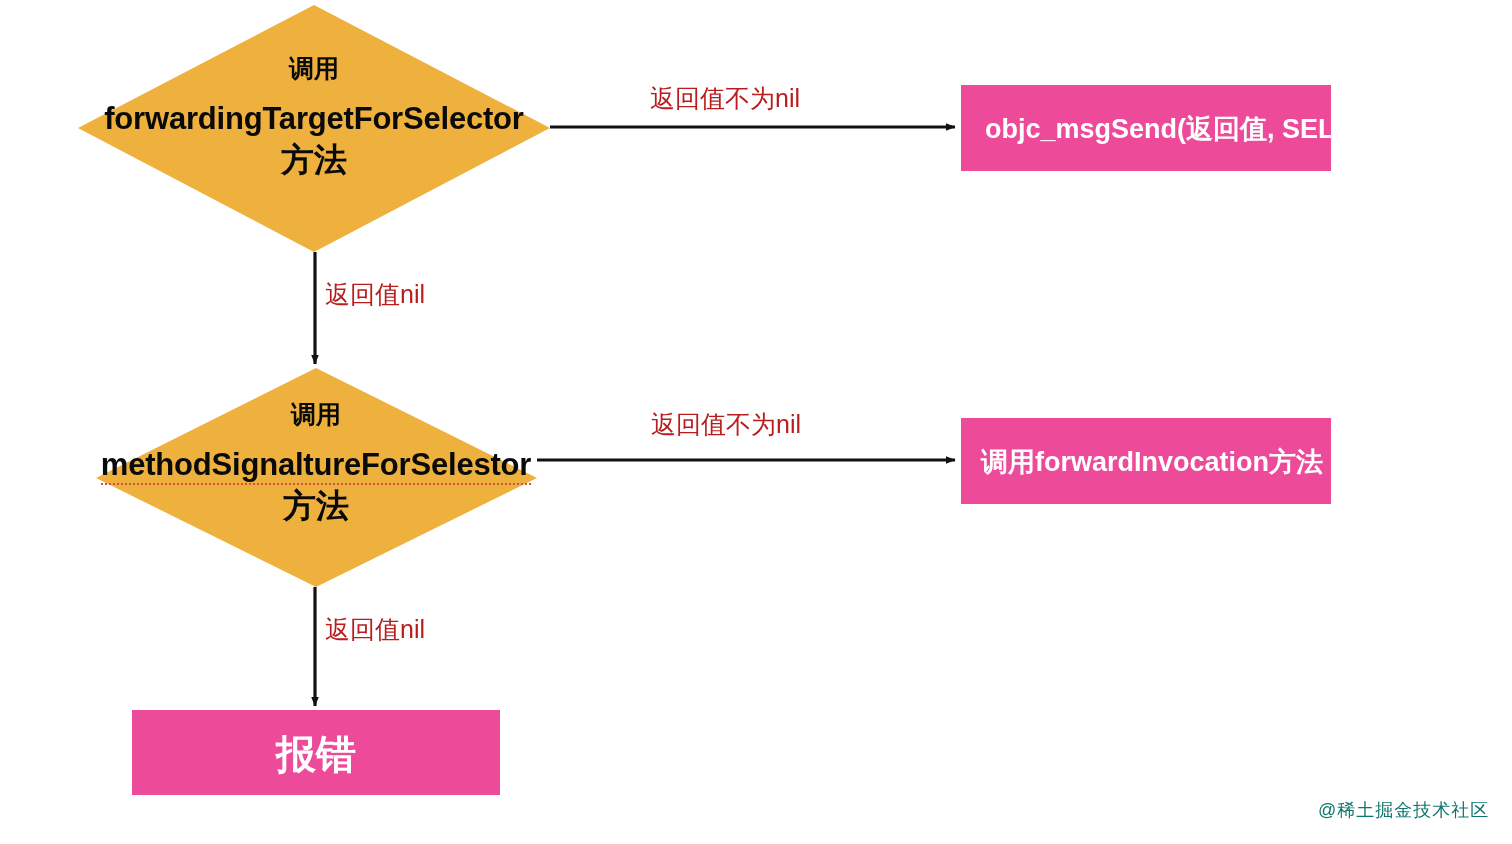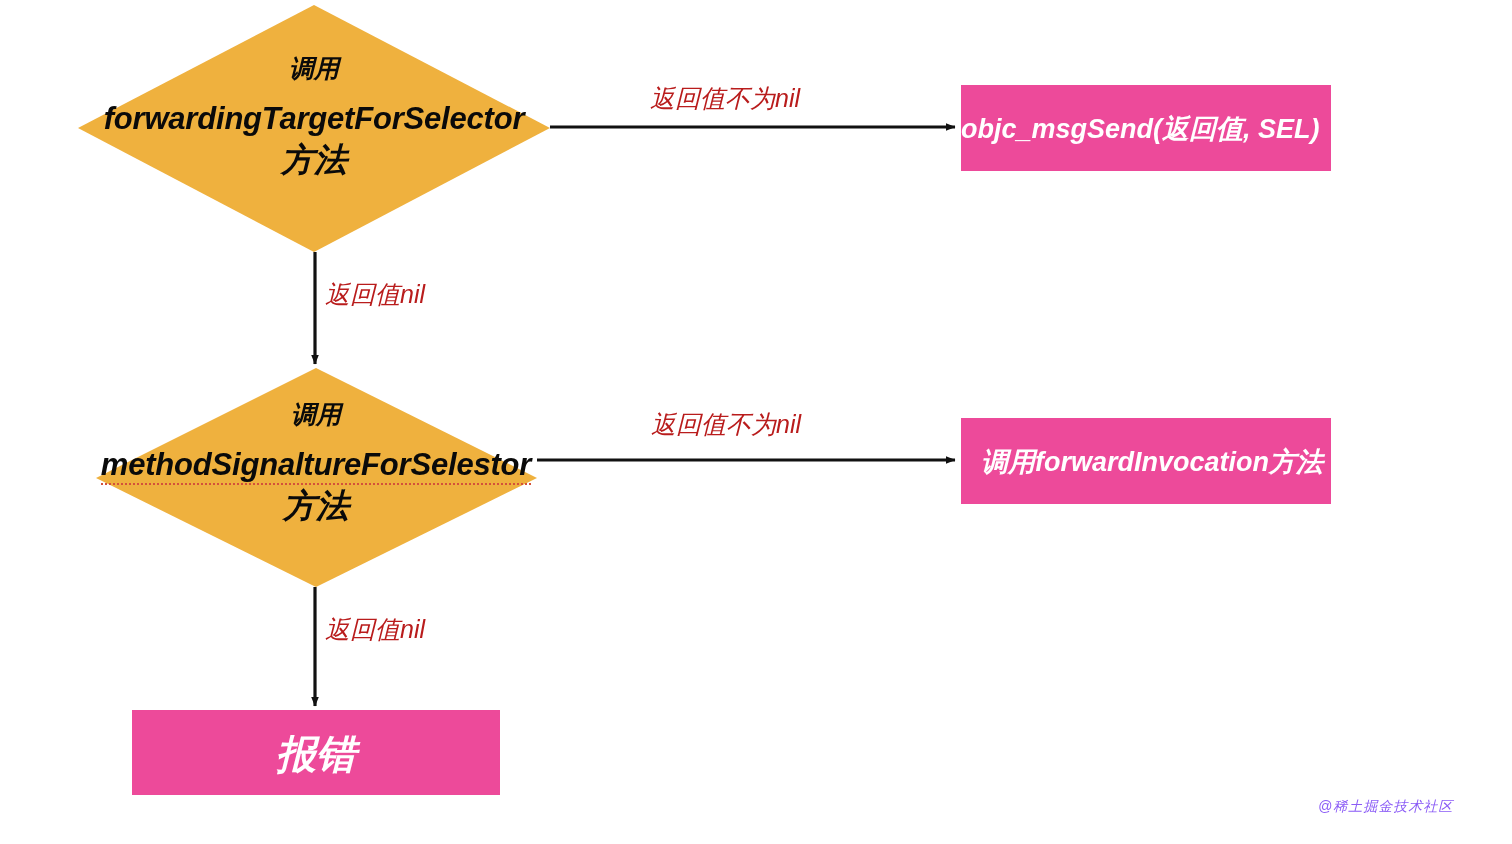--- a/index.html
+++ b/index.html
@@ -7,21 +7,20 @@
     padding: 0;
     background: #ffffff;
   }
   #canvas {
     position: relative;
     width: 1512px;
     height: 844px;
     background: #ffffff;
     overflow: hidden;
     font-family: "Liberation Sans", "DejaVu Sans", sans-serif;
-    font-style: italic;
   }
   #flow-svg {
     position: absolute;
     left: 0;
     top: 0;
     width: 1512px;
     height: 844px;
   }
   
   .node-text {
@@ -53,22 +52,22 @@
   }
   .edge-label {
     position: absolute;
     color: #b91c1c;
     font-size: 25px;
     white-space: nowrap;
     pointer-events: none;
   }
   .watermark {
     position: absolute;
-    color: #8b5cf6;
-    font-size: 14px;
+    color: #0f766e;
+    font-size: 18px;
     letter-spacing: 1px;
     white-space: nowrap;
     text-align: center;
   }
   .row-gap { height: 14px; }
 </style>
 </head>
 <body>
 
 <div id="canvas">
@@ -106,21 +105,21 @@
     <div class="l3">方法</div>
   </div>
 
   <div class="node-text diamond-text" style="left:66px; top:398px; width:500px;">
     <div class="l1">调用</div>
     <div class="row-gap"></div>
     <div class="l2"><span class="spellcheck">methodSignaltureForSelestor</span></div>
     <div class="l3">方法</div>
   </div>
 
-  <div class="node-text box-text" style="left:961px; top:113px; width:370px; text-align:left; box-sizing:border-box;">objc_msgSend(返回值, SEL)</div>
+  <div class="node-text box-text" style="left:961px; top:113px; width:370px; text-align:left; padding-left:24px; box-sizing:border-box;">objc_msgSend(返回值, SEL)</div>
 
   <div class="node-text box-text big" style="left:132px; top:730px; width:368px;">报错</div>
 
   <div class="node-text box-text" style="left:961px; top:446px; width:370px; text-align:left; padding-left:20px; box-sizing:border-box;">调用forwardInvocation方法</div>
 
   <div class="edge-label" style="left:650px; top:82px;">返回值不为nil</div>
 
   <div class="edge-label" style="left:325px; top:278px;">返回值nil</div>
 
   <div class="edge-label" style="left:651px; top:408px;">返回值不为nil</div>

